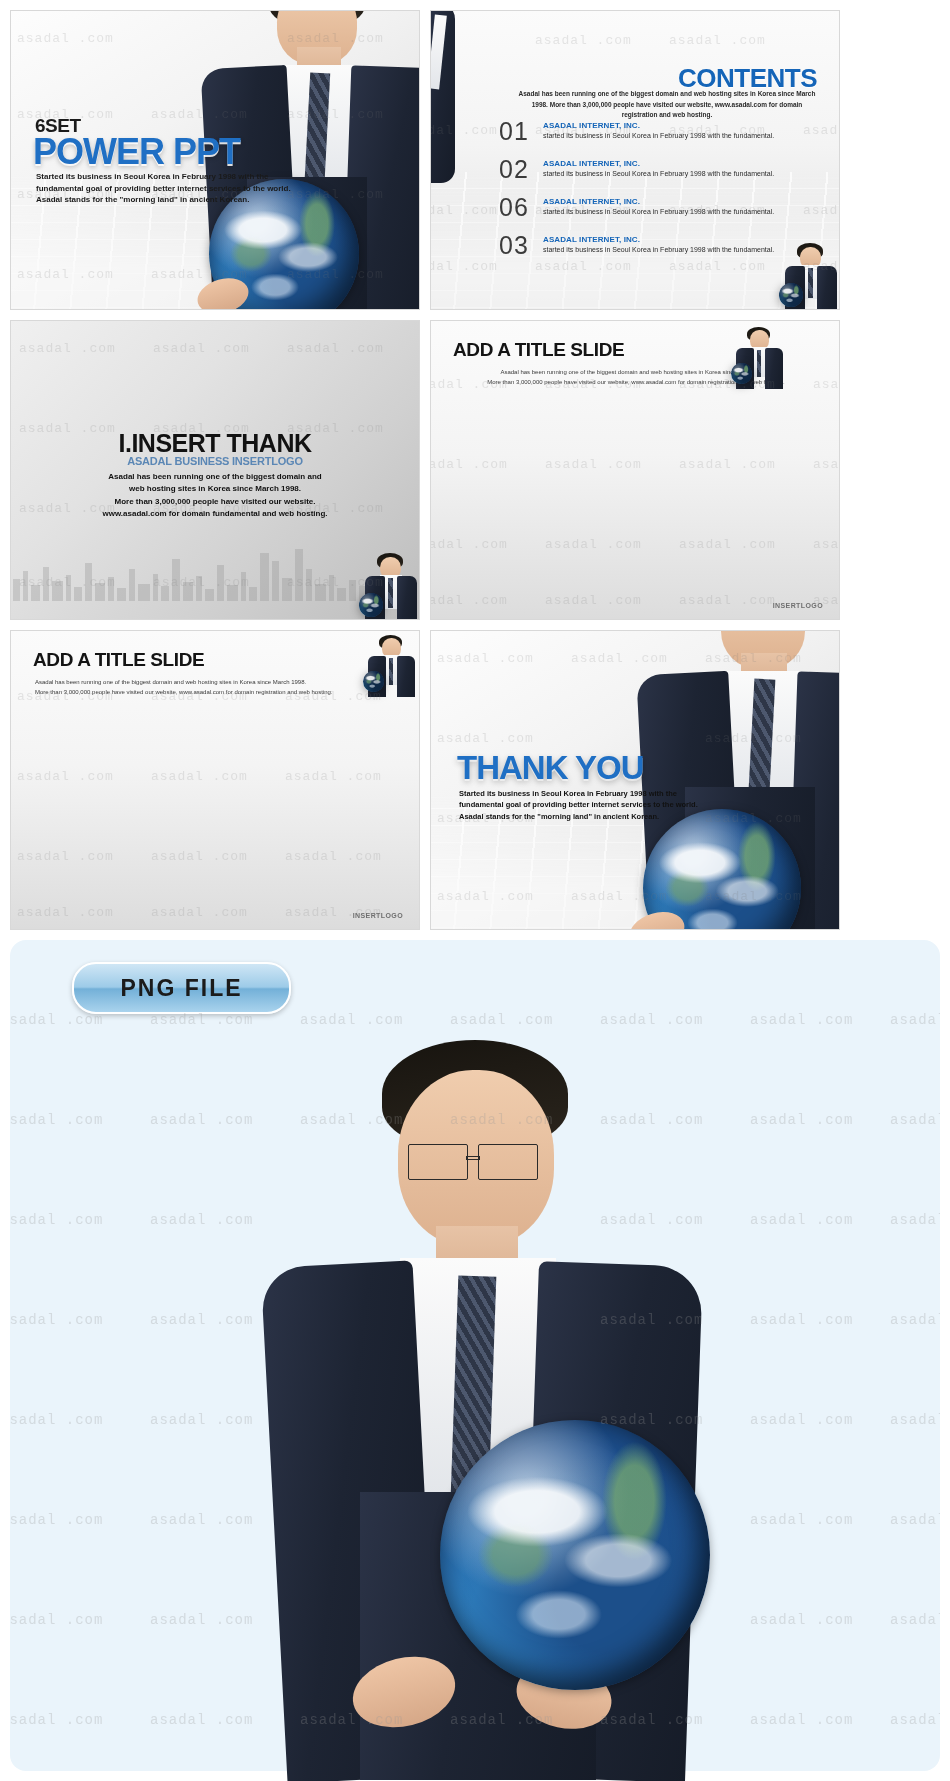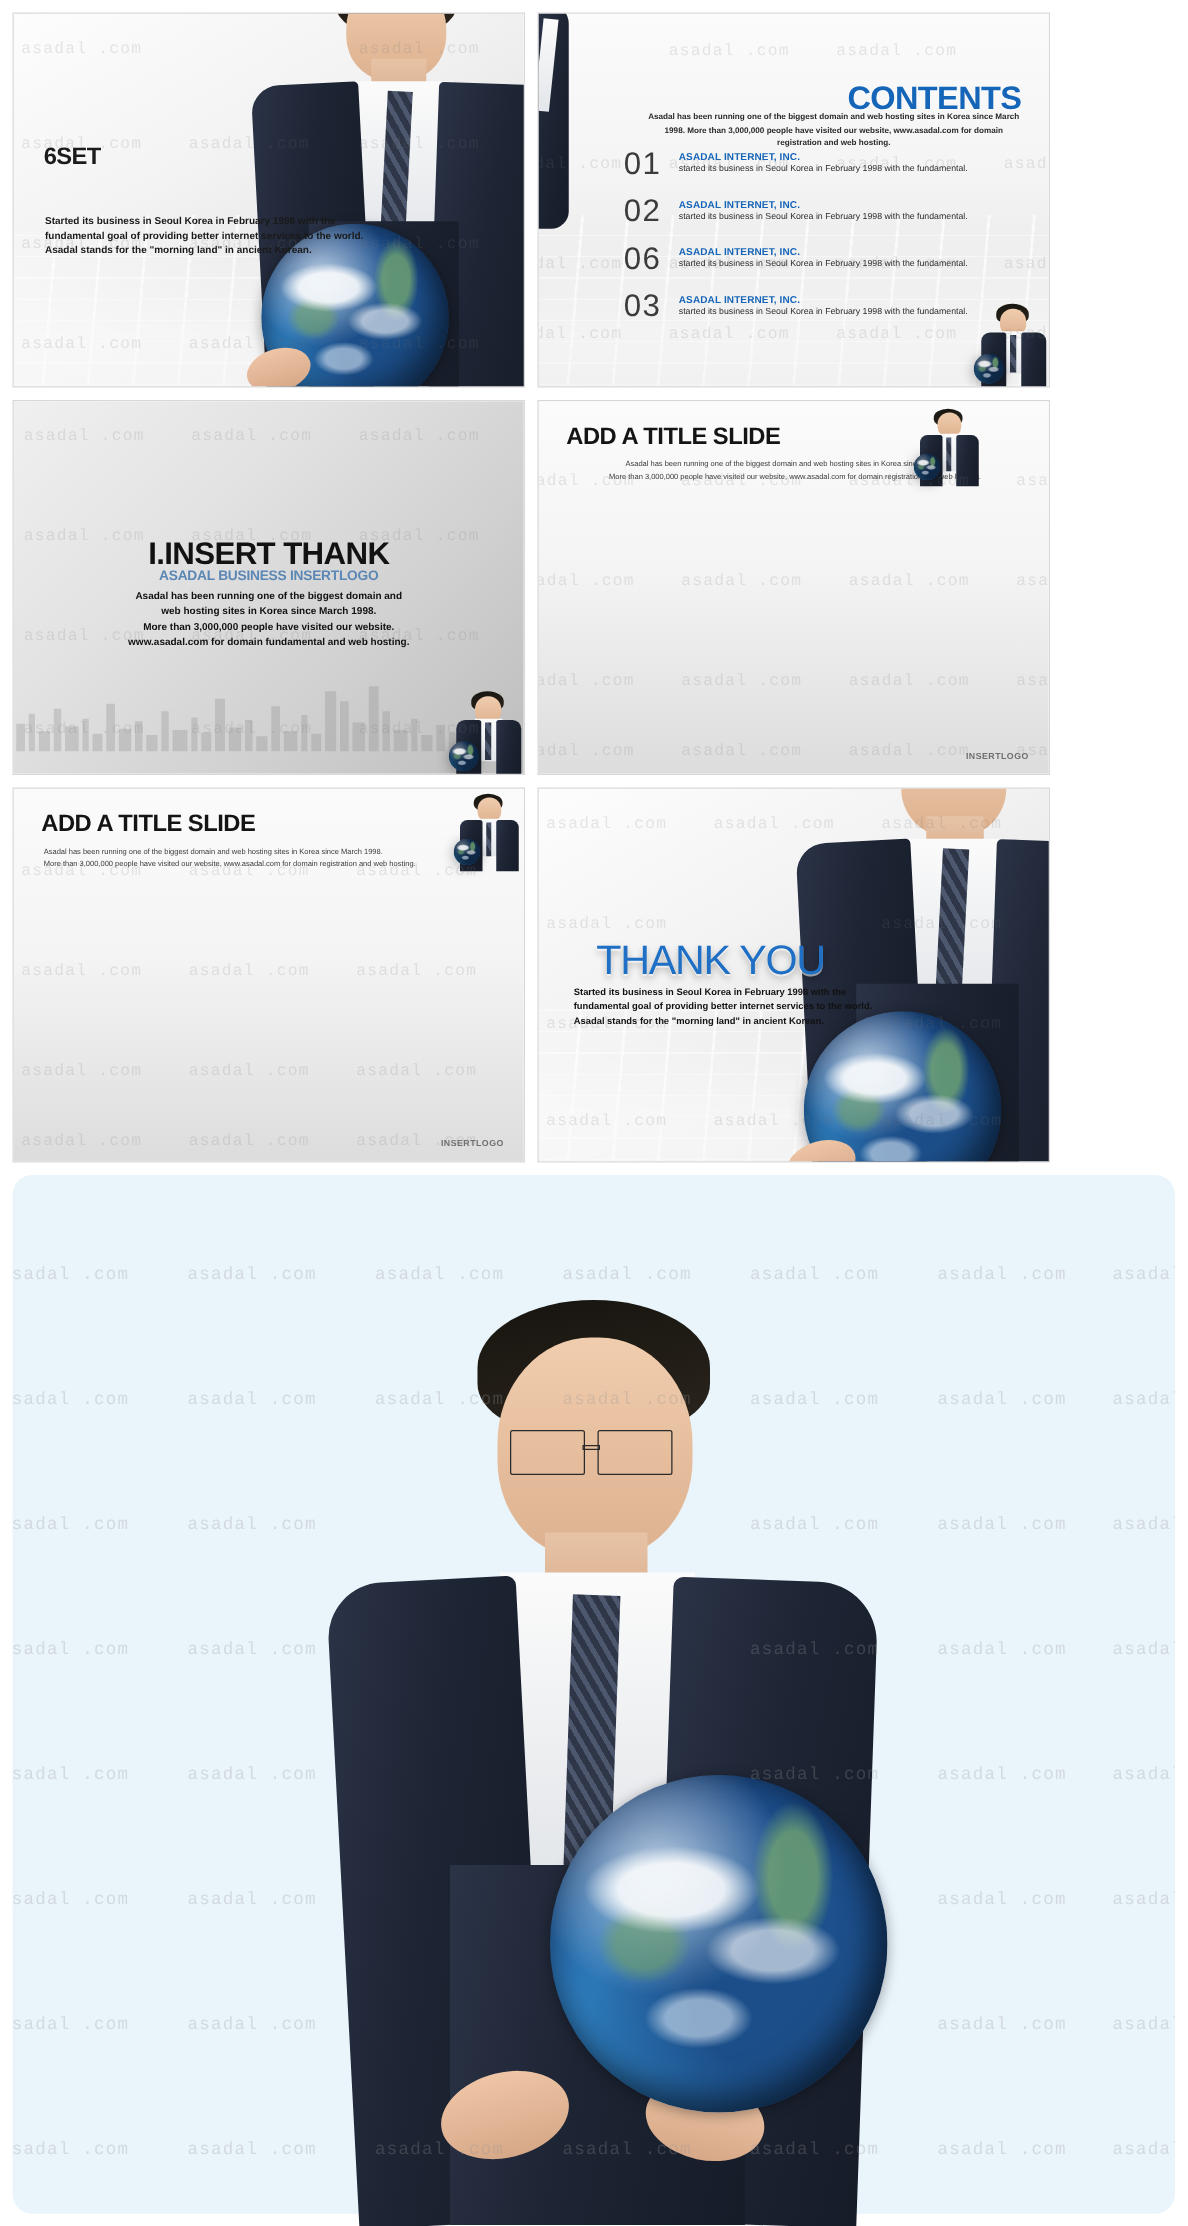--- a/index.html
+++ b/index.html
@@ -90,22 +90,22 @@
   .s3-body{position:absolute;left:0;right:0;top:150px;text-align:center;font-size:8px;
     line-height:1.55;color:#111;font-weight:bold;}
   .city{position:absolute;left:0;right:0;bottom:8px;height:70px;opacity:.30;}
 
   
   .s45-h{position:absolute;left:22px;top:18px;font-size:19px;font-weight:bold;color:#141414;letter-spacing:-.4px;}
   .s45-body{position:absolute;left:24px;top:46px;width:330px;font-size:6px;line-height:1.7;color:#3a3a3a;}
   .s45-logo{position:absolute;right:16px;bottom:10px;font-size:7px;font-weight:bold;color:#6f6f6f;letter-spacing:.4px;}
 
   
-  .s6-title{position:absolute;left:26px;top:118px;font-size:33px;font-weight:normal;color:#1f6fc4;
-    letter-spacing:-1px;text-shadow:0 2px 0 rgba(255,255,255,.55),0 3px 6px rgba(0,0,0,.3);margin-left:20px;}
+  .s6-title{position:absolute;left:26px;top:118px;font-size:33px;font-weight:bold;color:#1f6fc4;
+    letter-spacing:-1px;text-shadow:0 2px 0 rgba(255,255,255,.55),0 3px 6px rgba(0,0,0,.3);}
   .s6-body{position:absolute;left:28px;top:157px;width:250px;font-size:7.5px;line-height:1.5;
     color:#111;font-weight:bold;}
 
   
   .pngpanel{position:absolute;left:10px;top:940px;width:930px;height:831px;
     background:#eaf4fb;border-radius:16px;}
   .pngbtn{position:absolute;left:62px;top:22px;width:215px;height:48px;border-radius:24px;
     background:linear-gradient(180deg,#cfe6f5 0%,#9dcbe8 48%,#73b0d8 52%,#a9d3ed 100%);
     border:2px solid #ffffff;box-shadow:0 2px 5px rgba(0,0,0,.22);}
   .pngbtn span{position:absolute;inset:0;display:flex;align-items:center;justify-content:center;
@@ -135,20 +135,21 @@
         <div class="shirt" style="left:126px;top:96px;width:86px;height:130px;"></div>
         <div class="tie" style="left:156px;top:104px;width:20px;height:124px;transform:rotate(3deg);"></div>
         <div class="suit" style="left:56px;top:98px;width:86px;height:248px;border-radius:22px 4px 0 0;transform:rotate(-3deg);"></div>
         <div class="suit" style="left:196px;top:98px;width:96px;height:248px;border-radius:4px 26px 0 0;transform:rotate(2deg);"></div>
         <div class="suit" style="left:96px;top:208px;width:120px;height:140px;"></div>
       </div>
       <div class="globe" style="left:198px;top:168px;width:150px;height:150px;"></div>
       <div class="hand" style="left:186px;top:268px;width:52px;height:34px;transform:rotate(-16deg);"></div>
 
       <div class="s1-6set">6SET</div>
+      <div class="s1-title">POWER PPT</div>
       <div class="s1-body">Started its business in Seoul Korea in February 1998 with the fundamental goal of providing better internet services to the world. Asadal stands for the "morning land" in ancient Korean.</div>
 
       <div class="wm">
         <i style="left:6px;top:96px;">asadal .com</i>
           <i style="left:140px;top:96px;">asadal .com</i>
           <i style="left:276px;top:96px;">asadal .com</i>
         <i style="left:6px;top:176px;">asadal .com</i>
           <i style="left:140px;top:176px;">asadal .com</i>
           <i style="left:276px;top:176px;">asadal .com</i>
         <i style="left:6px;top:256px;">asadal .com</i>
@@ -411,20 +412,23 @@
         <i style="left:6px;top:258px;">asadal .com</i>
           <i style="left:140px;top:258px;">asadal .com</i>
           <i style="left:274px;top:258px;">asadal .com</i>
       </div>
     </div>
 
   </div>
 
   <div class="pngpanel">
 
+    <div class="pngbtn">
+      <span>PNG FILE</span>
+    </div>
 
     <div class="man" style="left:230px;top:100px;width:470px;height:740px;">
       <div class="hair" style="left:142px;top:0px;width:186px;height:108px;"></div>
       <div class="head" style="left:158px;top:30px;width:156px;height:176px;"></div>
       <div class="glasses" style="left:168px;top:104px;width:58px;height:34px;"></div>
       <div class="glasses" style="left:238px;top:104px;width:58px;height:34px;"></div>
       <div class="glasses" style="left:226px;top:116px;width:12px;height:2px;border-radius:0;"></div>
       <div class="neck" style="left:196px;top:186px;width:82px;height:66px;"></div>
       <div class="shirt" style="left:160px;top:218px;width:156px;height:236px;"></div>
       <div class="tie" style="left:214px;top:236px;width:38px;height:250px;transform:rotate(2deg);"></div>

